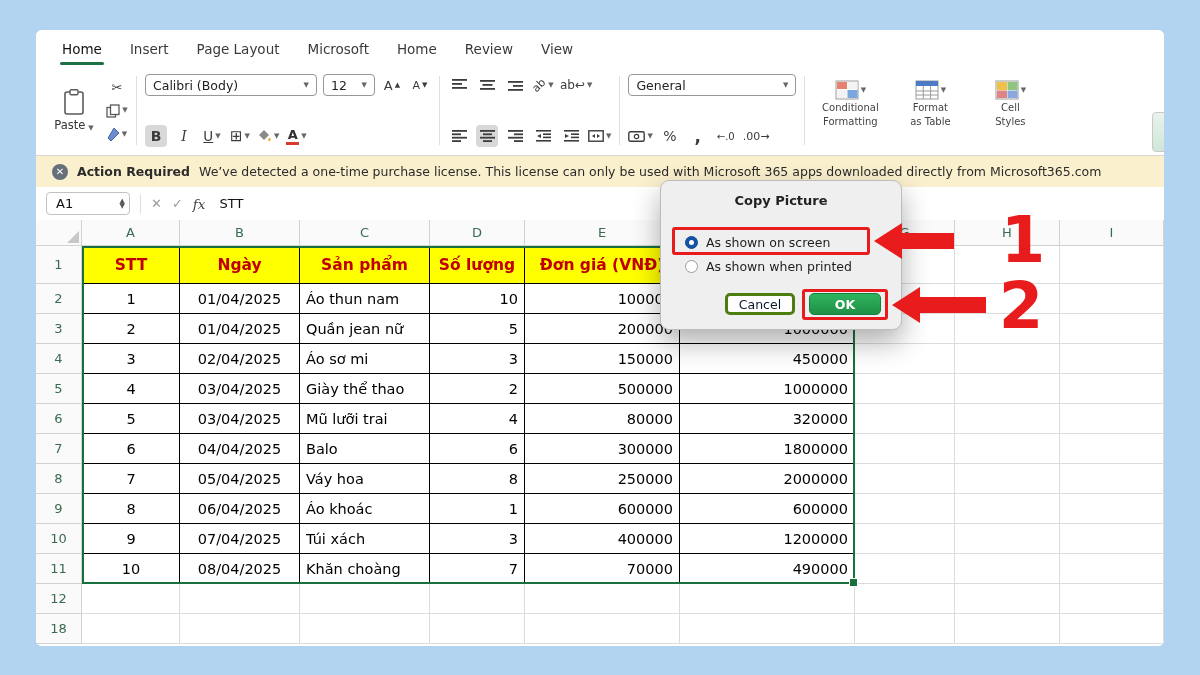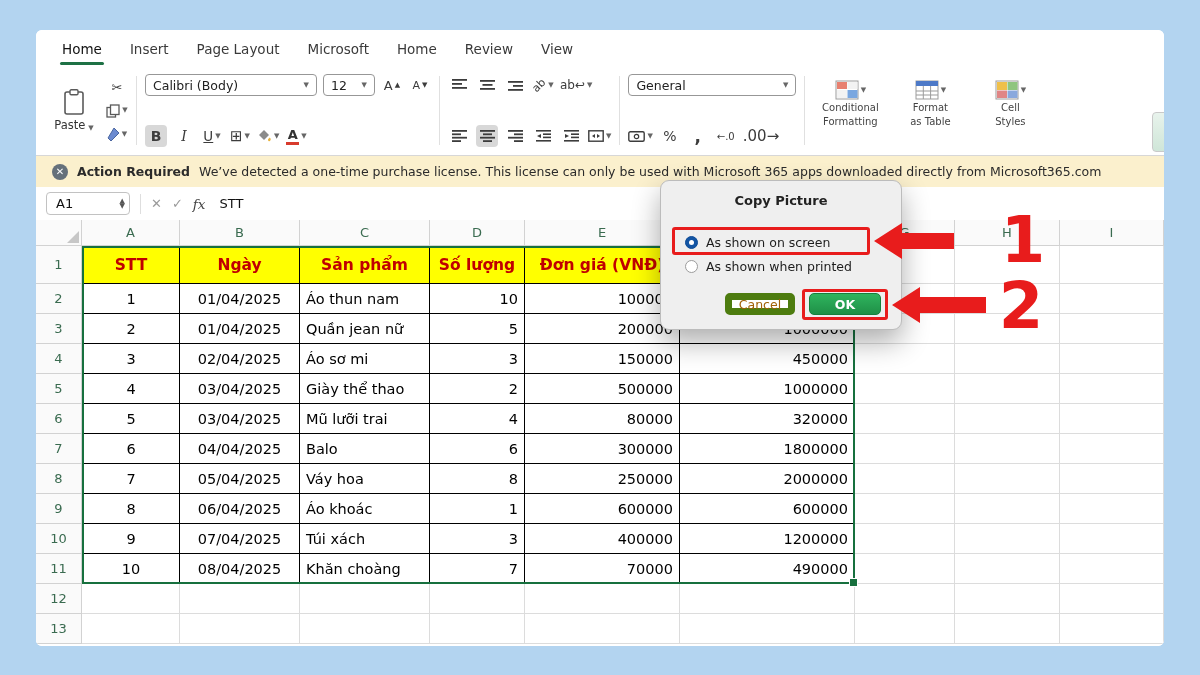--- a/index.html
+++ b/index.html
@@ -75,21 +75,21 @@
   .dialog { position:absolute; left:624px; top:150px; width:242px; height:150px; background:#efefef; border:1px solid #bcbcbc; border-radius:9px; box-shadow:0 12px 28px rgba(0,0,0,.32); z-index:30; }
   .dialog-title { text-align:center; font-weight:bold; font-size:13px; color:#222; margin-top:12px; }
   .opts { margin-top:22px; }
   .opt-row { display:flex; align-items:center; gap:8px; padding-left:24px; height:24px; font-size:12.5px; color:#1d1d1d; }
   .radio { width:13px; height:13px; border-radius:50%; position:relative; flex:0 0 auto; }
   .radio.checked { background:#1355a4; border:1px solid #0e4c97; }
   .radio.checked::after { content:""; position:absolute; left:50%; top:50%; width:5px; height:5px; margin:-2.5px 0 0 -2.5px; border-radius:50%; background:#fff; }
   .radio.un { background:#fff; border:1px solid #9c9c9c; }
   .dialog-btns { position:absolute; right:20px; bottom:14px; display:flex; gap:14px; }
   .dbtn { height:22px; border-radius:5px; font-size:12.5px; display:flex; align-items:center; justify-content:center; cursor:default; }
-  .dbtn-cancel { width:70px; background:#fff; border:7px solid #4d7c0f; color:#a16207; }
+  .dbtn-cancel { width:70px; background:#fff; border:3px solid #4d7c0f; color:#0f172a; }
   .dbtn-ok { width:72px; background:linear-gradient(#2fb45e,#1f9047); border:1px solid #177f3c; color:#fff; font-weight:bold; }
 
   
   .ann-rect { position:absolute; border:3px solid #e81c1c; border-radius:3px; z-index:40; pointer-events:none; }
   .ann-rect1 { left:636px; top:197px; width:198px; height:28px; }
   .ann-rect2 { left:766px; top:259px; width:86px; height:31px; }
   .ann-svg { position:absolute; left:0; top:0; width:1128px; height:616px; z-index:50; pointer-events:none; }
   .ann-num { position:absolute; z-index:50; color:#e81c1c; font-weight:bold; font-size:64px; line-height:1; width:70px; text-align:center; pointer-events:none; }
   .ann-num1 { left:952px; top:178px; }
   .ann-num2 { left:950px; top:244px; }
@@ -317,21 +317,21 @@
         <div class="btn-ico">
             <span style="font-size:14px;">%</span>
           </div>
         <div class="btn-ico">
             <span style="font-size:17px;font-weight:bold;">,</span>
           </div>
         <div class="btn-ico">
             <span style="font-size:10px;">←.0</span>
           </div>
         <div class="btn-ico">
-            <span style="font-size:15px;">.00→</span>
+            <span style="font-size:11px;">.00→</span>
           </div>
       </div>
     </div>
 
     <div class="vsep"></div>
 
     <div class="rrow" style="align-items:flex-start; padding-top:4px;">
       <div class="style-btn">
         <span class="s-ico">
             <span>
@@ -532,21 +532,21 @@
         <div class="hcell">12</div>
         <div class="cell"></div>
         <div class="cell"></div>
         <div class="cell"></div>
         <div class="cell"></div>
         <div class="cell"></div>
         <div class="cell"></div>
         <div class="cell"></div>
         <div class="cell"></div>
         <div class="cell"></div>
-        <div class="hcell">13</div>
+        <div class="hcell">18</div>
         <div class="cell"></div>
         <div class="cell"></div>
         <div class="cell"></div>
         <div class="cell"></div>
         <div class="cell"></div>
         <div class="cell"></div>
         <div class="cell"></div>
         <div class="cell"></div>
         <div class="cell"></div>
       </div>

